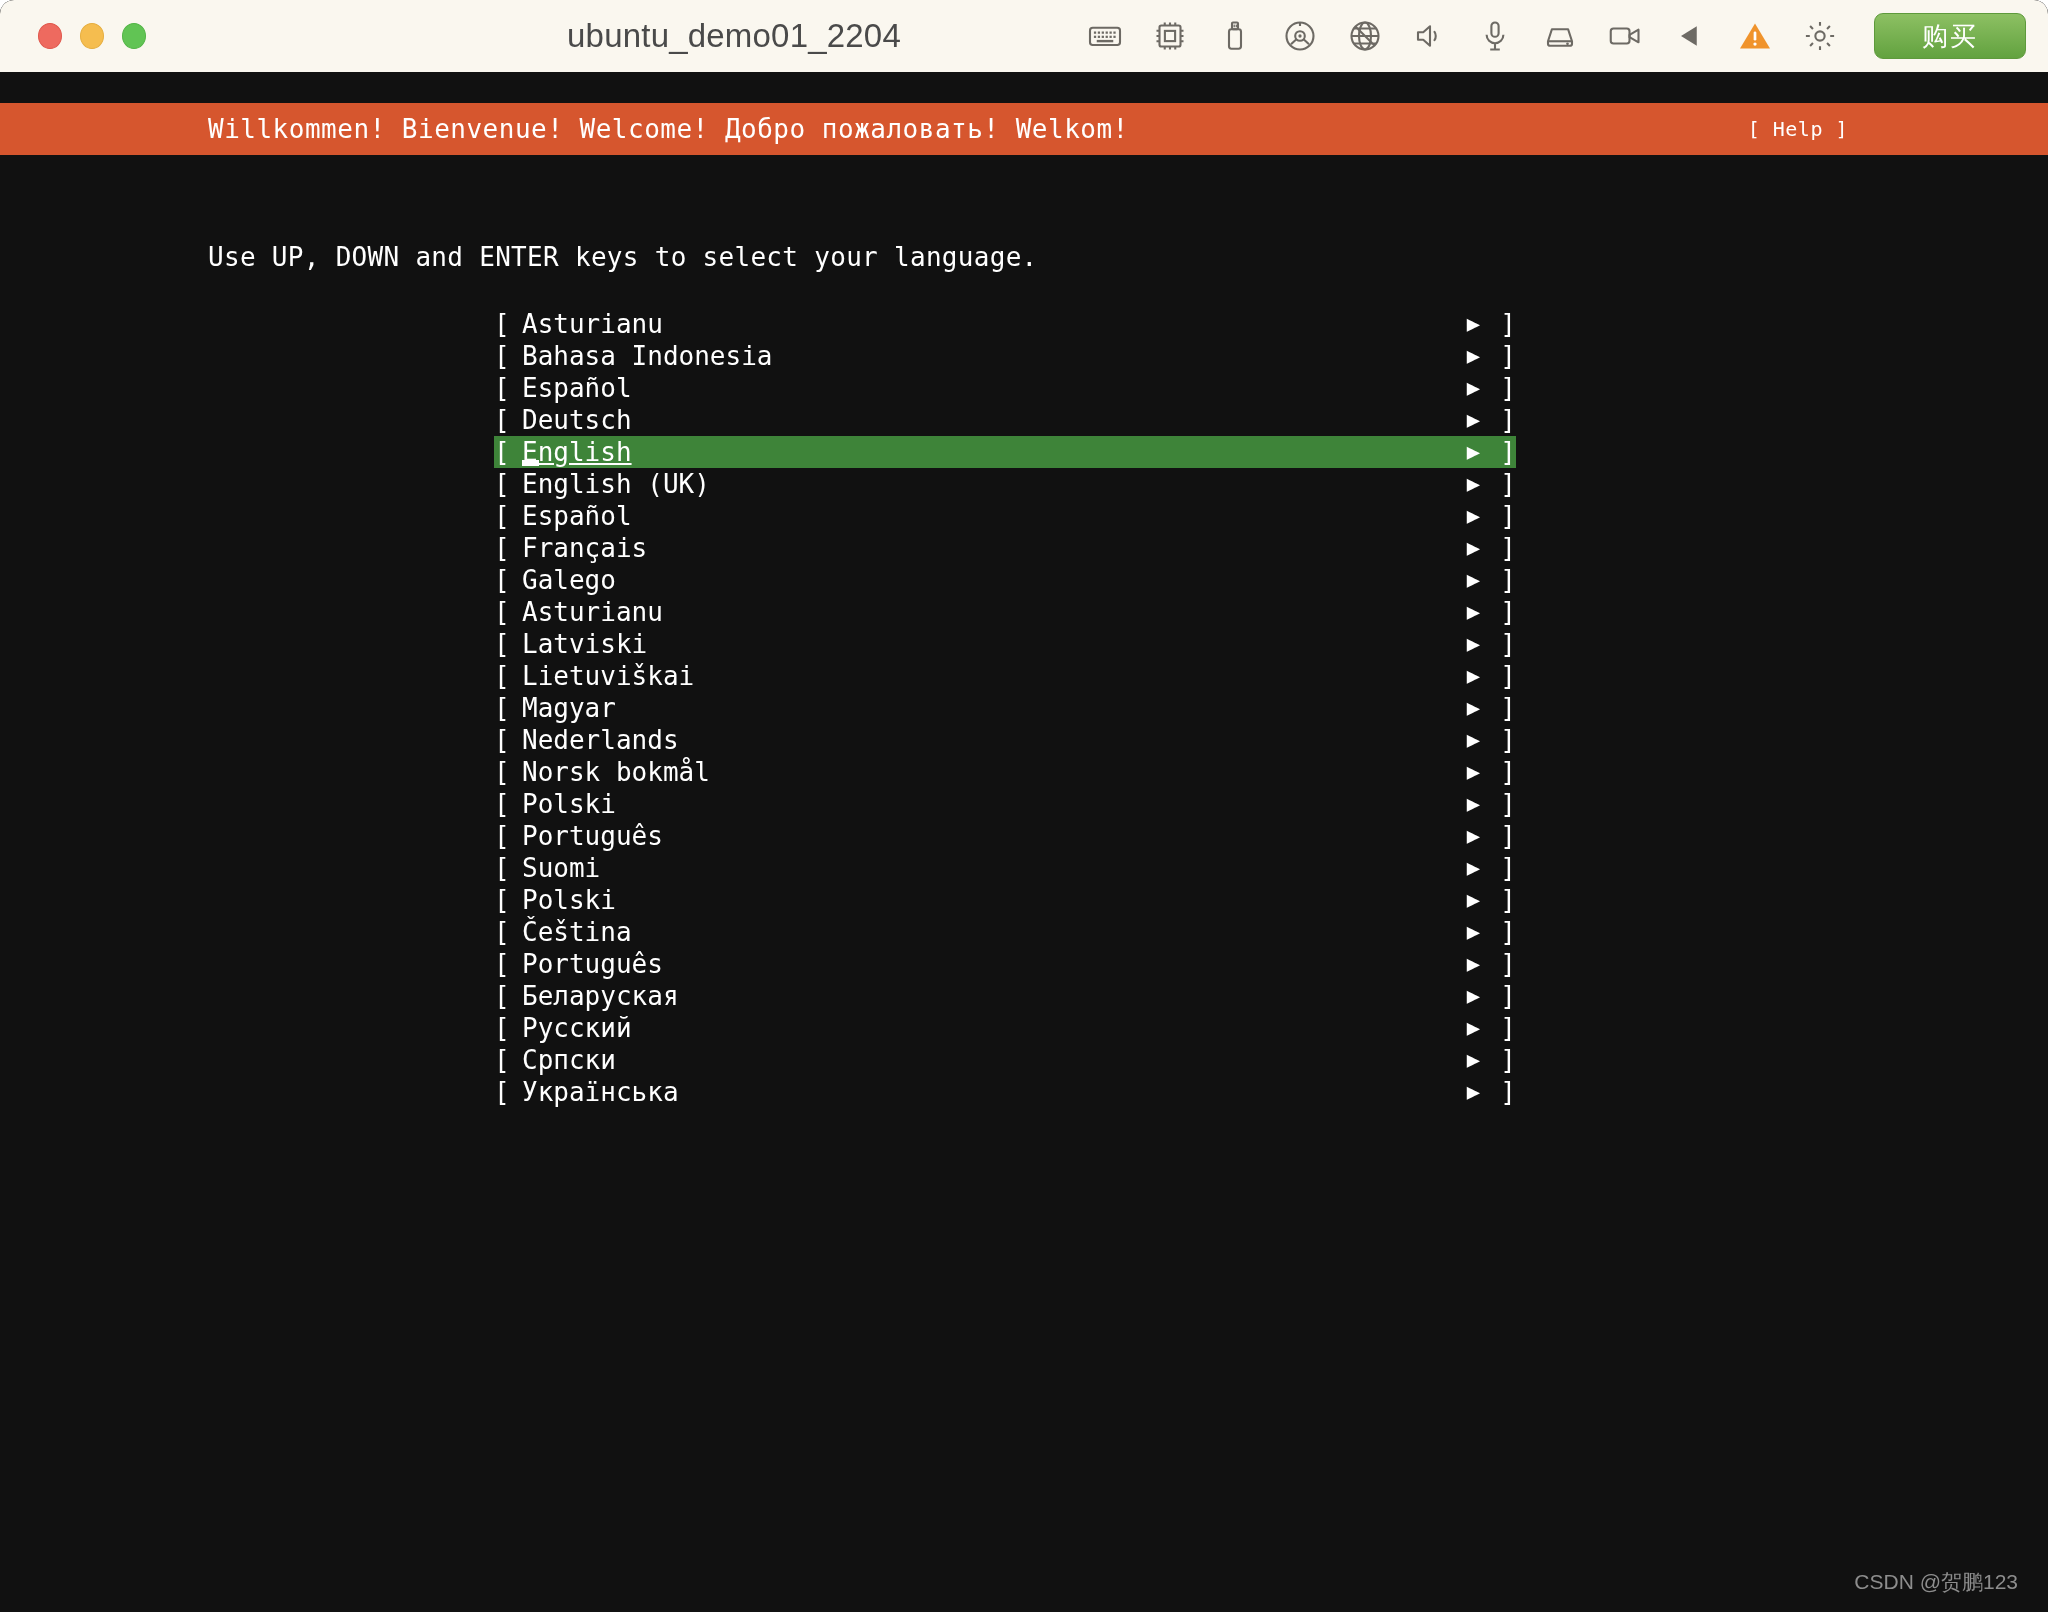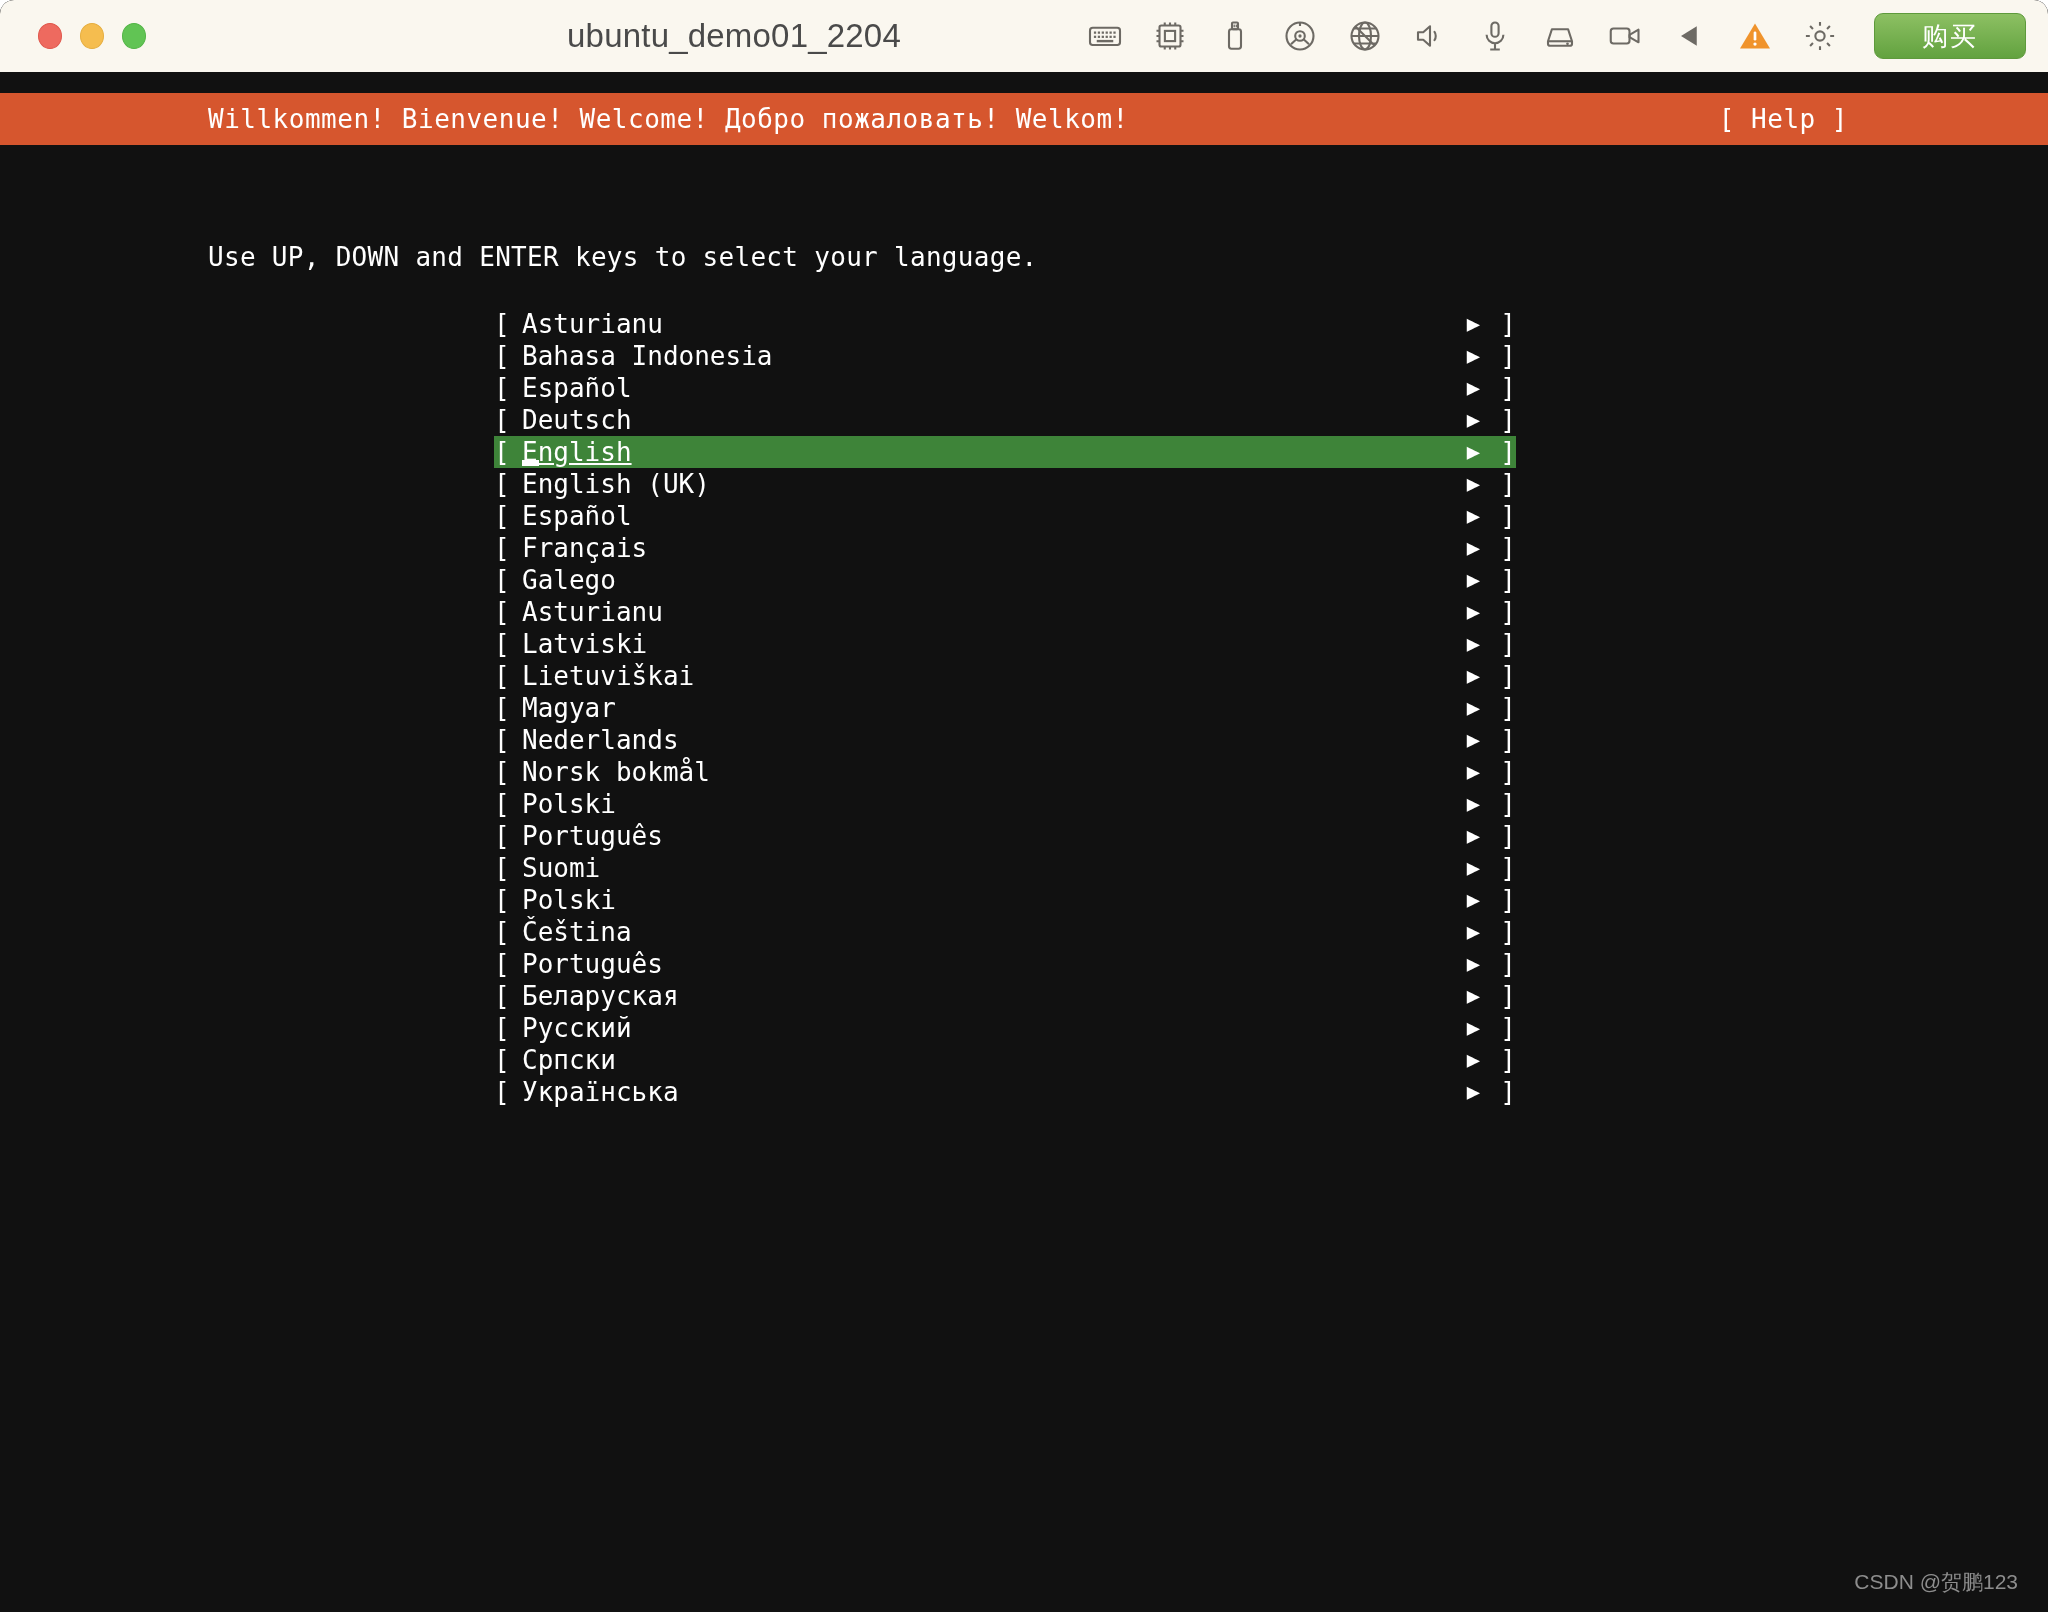--- a/index.html
+++ b/index.html
@@ -99,21 +99,21 @@
   
   .screen {
     position: relative;
     height: 1540px;
     background: #111111;
     font-family: "DejaVu Sans Mono", "Liberation Mono", monospace;
   }
   .banner {
     position: absolute;
     left: 0;
-    top: 21px;
+    top: 31px;
     width: 100%;
     height: 52px;
     background: #d6562e;
     display: flex;
     align-items: center;
     box-sizing: border-box;
     padding: 0 0 0 208px;
   }
   .banner-text {
     color: #ffffff;
@@ -121,21 +121,21 @@
     letter-spacing: 0.5px;
     white-space: pre;
   }
   .banner-help {
     position: absolute;
     right: 200px;
     top: 0;
     height: 52px;
     line-height: 52px;
     color: #ffffff;
-    font-size: 26px;
+    font-size: 20px;
     letter-spacing: 0.5px;
     white-space: pre;
   }
 
   .instruction {
     position: absolute;
     left: 208px;
     top: 170px;
     color: #ffffff;
     font-size: 26px;

